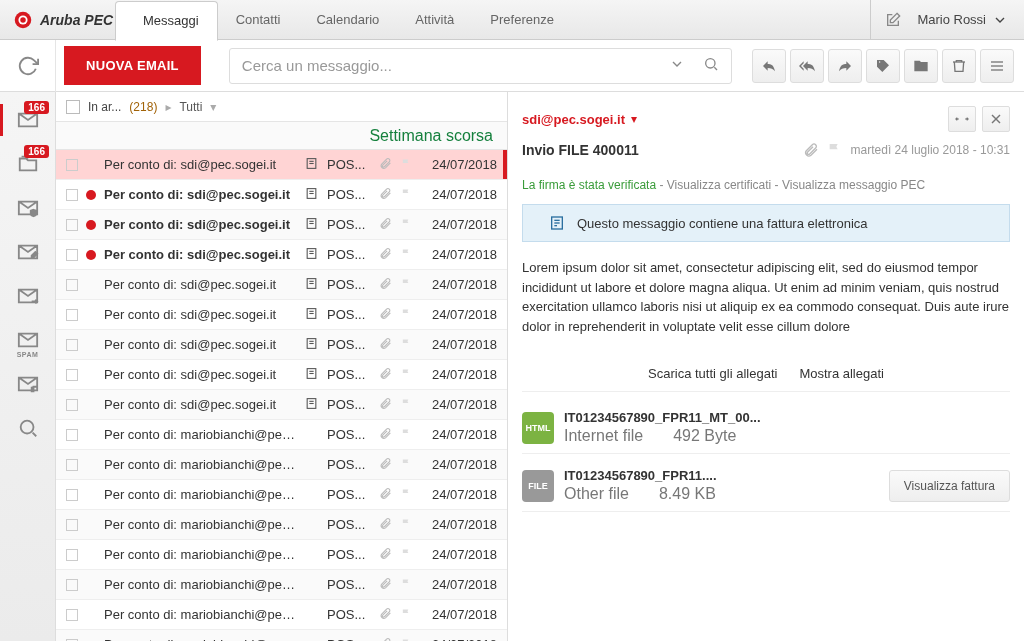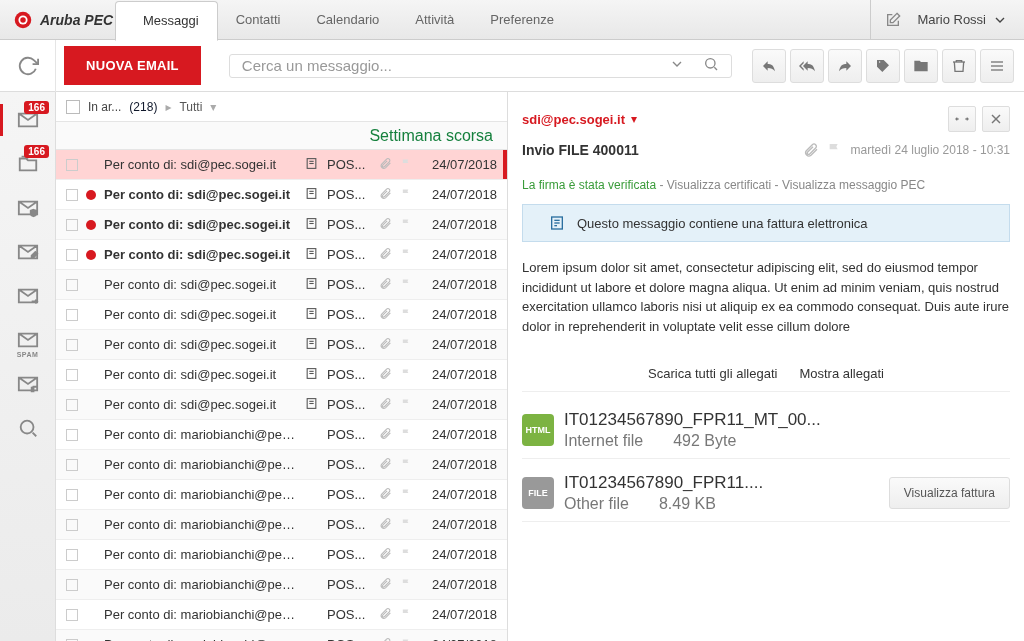--- a/index.html
+++ b/index.html
@@ -13,40 +13,40 @@
     .tab { padding: 0 18px; display: flex; align-items: center; color: #666; cursor: pointer; border-top-left-radius: 4px; border-top-right-radius: 4px; }
     .tab.active { background: #fff; color: #333; border: 1px solid #ccc; border-bottom: 1px solid #fff; position: relative; top: 1px; padding-left: 27px; }
     .user-area { margin-left: auto; display: flex; align-items: center; gap: 16px; padding-right: 16px; }
     .user-icon-btn { color: #888; cursor: pointer; border-left: 1px solid #ccc; padding-left: 14px; height: 40px; display: flex; align-items: center; }
     .user-name { display: flex; align-items: center; gap: 6px; color: #444; cursor: pointer; }
 
     
     .secondbar { height: 52px; background: #fff; display: flex; align-items: center; border-bottom: 1px solid #ddd; }
     .refresh-area { width: 56px; height: 52px; display: flex; align-items: center; justify-content: center; border-right: 1px solid #e5e5e5; color: #888; }
     .compose { background: #d71920; color: #fff; font-weight: 700; font-size: 13px; padding: 12px 22px; margin-left: 8px; cursor: pointer; letter-spacing: 0.3px; }
-    .search-wrap { flex: 1; margin-left: 28px; height: 24px; background: #fff; border: 1px solid #ddd; border-radius: 3px; display: flex; align-items: center; padding: 0 12px; color: #999; }
+    .search-wrap { flex: 1; margin-left: 28px; height: 36px; background: #fff; border: 1px solid #ddd; border-radius: 3px; display: flex; align-items: center; padding: 0 12px; color: #999; }
     .search-input { flex: 1; border: none; outline: none; font-size: 15px; color: #666; }
     .search-input::placeholder { color: #999; }
     .search-dd { color: #888; margin: 0 8px; cursor: pointer; font-size: 16px; }
     .search-btn { color: #888; cursor: pointer; margin-left: 10px; font-size: 16px; }
     .toolbar-right { display: flex; gap: 4px; padding: 0 10px 0 20px; }
     .tool-btn { width: 34px; height: 34px; border: 1px solid #ddd; border-radius: 3px; background: linear-gradient(#fafafa,#eee); display: flex; align-items: center; justify-content: center; color: #777; cursor: pointer; font-size: 16px; }
 
     
     .main { display: flex; height: calc(641px - 92px); }
     .rail { width: 56px; border-right: 1px solid #ddd; background: linear-gradient(#f5f5f5,#ebebeb); padding-top: 6px; }
     .rail-item { position: relative; height: 44px; display: flex; align-items: center; justify-content: center; color: #888; cursor: pointer; }
     .rail-item.active::before { content: ""; position: absolute; left: 0; top: 6px; bottom: 6px; width: 3px; background: #d71920; }
     .badge { position: absolute; top: 3px; right: 6px; background: #d71920; color: #fff; font-size: 10px; font-weight: 700; padding: 1px 4px; border-radius: 3px; }
 
     .list-pane { width: 452px; border-right: 1px solid #ddd; display: flex; flex-direction: column; background: #fff; }
     .list-head { height: 30px; border-bottom: 1px solid #e5e5e5; display: flex; align-items: center; padding: 0 10px; color: #555; font-size: 12px; gap: 8px; }
     .list-head .chk { width: 14px; height: 14px; border: 1px solid #bbb; }
     .list-head-label { color: #444; }
-    .list-head-count { color: #0f172a; }
+    .list-head-count { color: #a16207; }
     .crumb-sep { color: #aaa; }
     .list-header-row { height: 28px; border-bottom: 1px solid #e5e5e5; display: flex; align-items: center; padding-right: 14px; background: #fafafa; font-size: 16px; color: #15803d; }
     .list-header-row span { margin-left: auto; }
     .list-body { flex: 1; overflow-y: auto; }
     .msg-row { height: 30px; display: flex; align-items: center; padding: 0 10px; border-bottom: 1px solid #eee; gap: 8px; font-size: 13px; background: #fff; cursor: pointer; }
     .msg-row:nth-child(odd) { background: #fafafa; }
     .msg-row.selected { background: #ffd4d4; position: relative; }
     .msg-row.selected::after { content: ""; position: absolute; right: 0; top: 0; bottom: 0; width: 4px; background: #d71920; }
     .msg-row.unread .sender { font-weight: 700; }
     .msg-row .chk { width: 12px; height: 12px; border: 1px solid #ccc; flex-shrink: 0; }
@@ -74,21 +74,21 @@
     .info-box { margin-top: 12px; background: #e4f1f9; border: 1px solid #c4dced; padding: 10px 26px; display: flex; align-items: center; gap: 12px; font-size: 13px; color: #333; }
     .read-body { margin-top: 16px; font-size: 13px; line-height: 1.5; color: #333; }
     .attach-links { display: flex; gap: 22px; justify-content: center; margin-top: 30px; font-size: 13px; color: #333; }
     .attach-links span { cursor: pointer; }
     .attachments { margin-top: 10px; border-top: 1px solid #eee; padding-top: 10px; display: flex; flex-direction: column; gap: 6px; }
     .att-row { display: flex; align-items: center; gap: 10px; border-bottom: 1px solid #eee; padding: 8px 0; }
     .att-icon { width: 32px; height: 32px; border-radius: 4px; display: flex; align-items: center; justify-content: center; font-size: 9px; font-weight: 700; color: #fff; }
     .att-icon.html { background: #7cb342; }
     .att-icon.file { background: #999; }
     .att-info { flex: 1; min-width: 0; }
-    .att-name { font-weight: 400; font-size: 17px; white-space: nowrap; overflow: hidden; text-overflow: ellipsis; }
+    .att-name { font-weight: 700; font-size: 13px; white-space: nowrap; overflow: hidden; text-overflow: ellipsis; }
     .att-meta { display: flex; gap: 30px; color: #777; font-size: 16px; margin-top: 2px; }
     .att-button { background: linear-gradient(#fafafa,#eee); border: 1px solid #ddd; border-radius: 3px; padding: 8px 14px; font-size: 12px; cursor: pointer; color: #555; }
 
     svg.icon { width: 22px; height: 22px; }
     svg.icon-sm { width: 16px; height: 16px; }
   </style>
 </head>
 <body>
 
 <div class="topbar">

